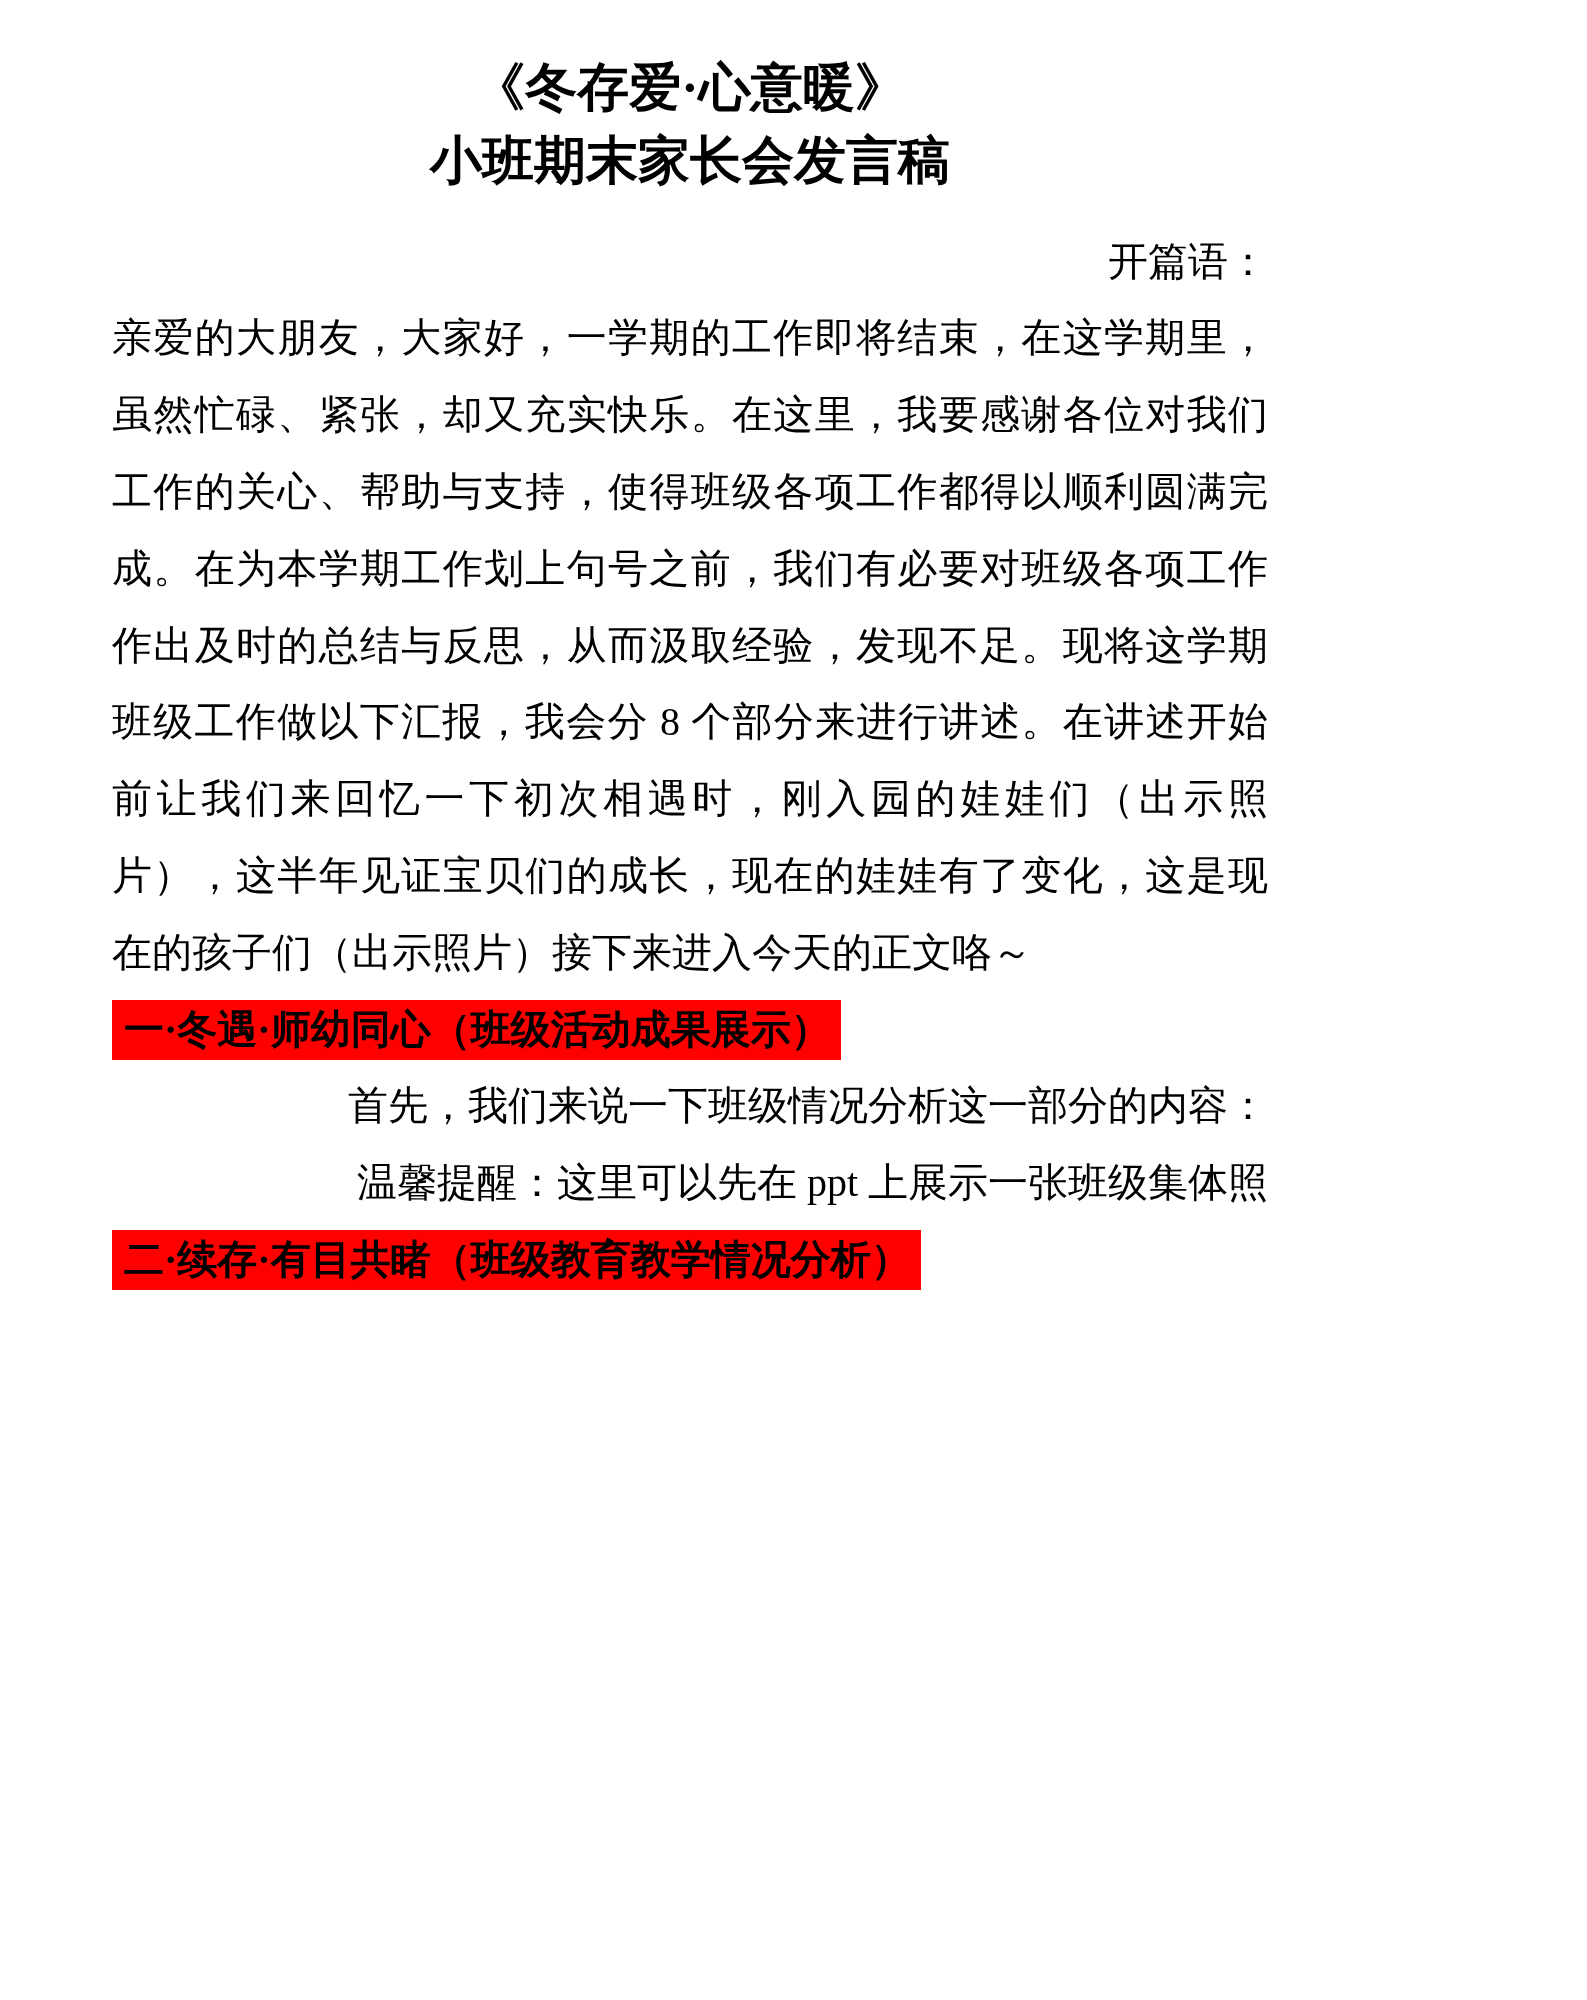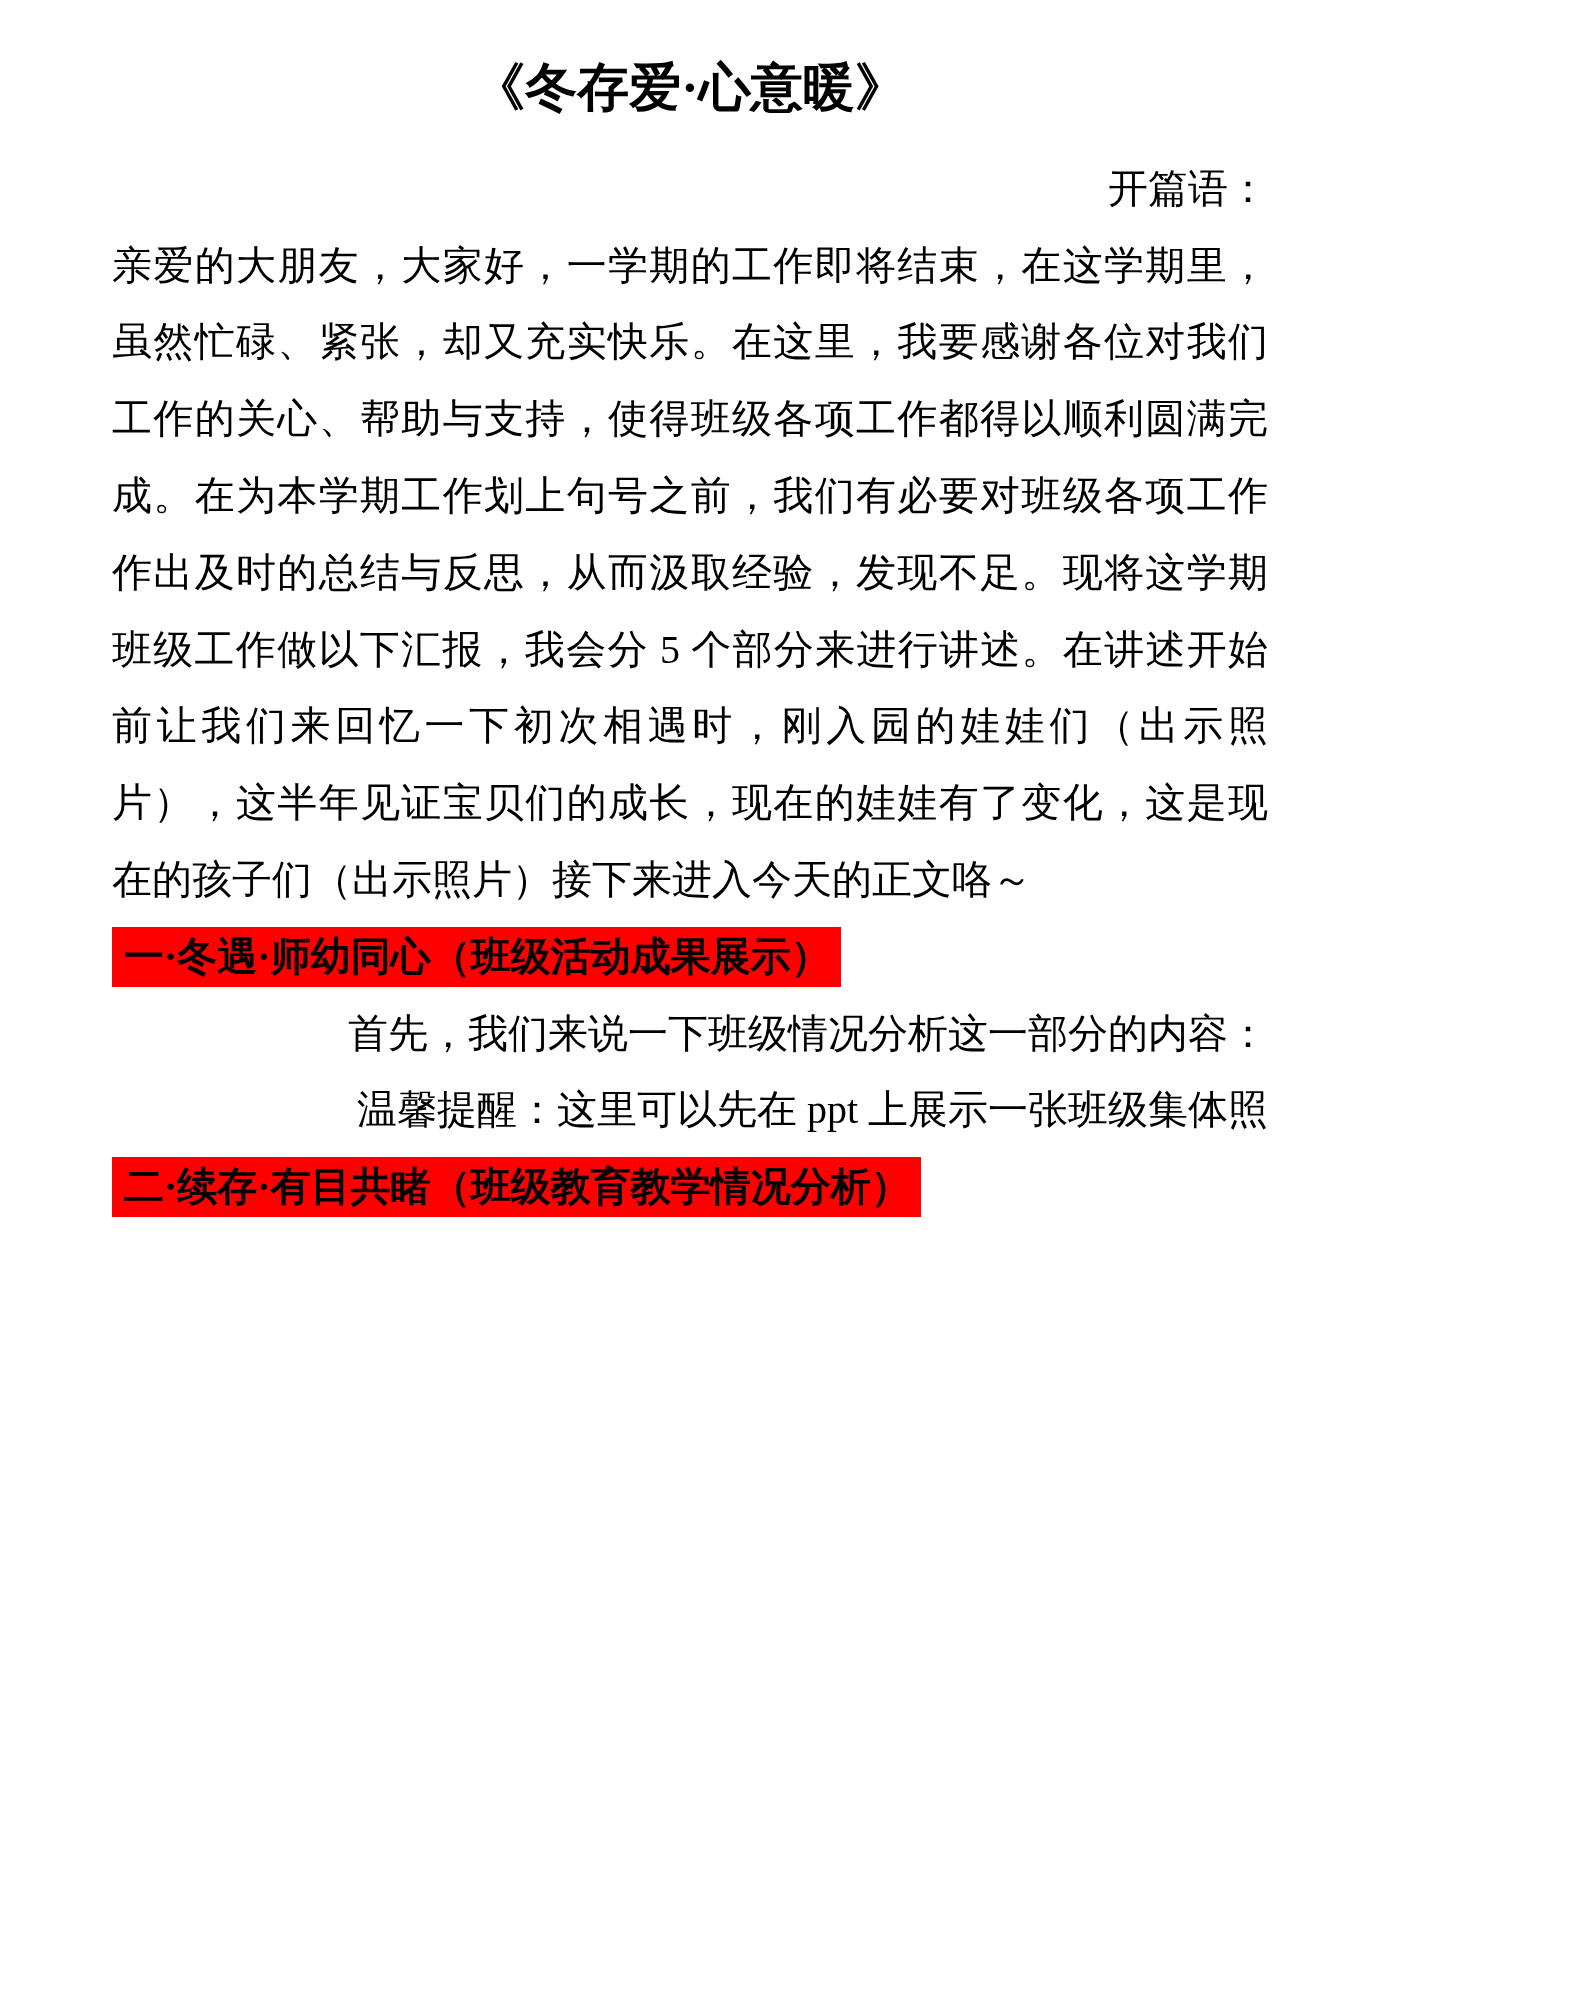--- a/index.html
+++ b/index.html
@@ -46,21 +46,22 @@
     font-weight: bold;
     padding: 1px 10px 1px 12px;
     line-height: 1.45;
   }
 </style>
 </head>
 <body>
 
 <div class="page">
   <h1 class="doc-title">《冬存爱·心意暖》</h1>
+  <h1 class="doc-title">小班期末家长会发言稿</h1>
   <main class="doc-body">
       <p class="para">开篇语：</p>
-      <p class="para justify">亲爱的大朋友，大家好，一学期的工作即将结束，在这学期里，虽然忙碌、紧张，却又充实快乐。在这里，我要感谢各位对我们工作的关心、帮助与支持，使得班级各项工作都得以顺利圆满完成。在为本学期工作划上句号之前，我们有必要对班级各项工作作出及时的总结与反思，从而汲取经验，发现不足。现将这学期班级工作做以下汇报，我会分 5 个部分来进行讲述。在讲述开始前让我们来回忆一下初次相遇时，刚入园的娃娃们（出示照片），这半年见证宝贝们的成长，现在的娃娃有了变化，这是现在的孩子们（出示照片）接下来进入今天的正文咯～</p>
+      <p class="para justify">亲爱的大朋友，大家好，一学期的工作即将结束，在这学期里，虽然忙碌、紧张，却又充实快乐。在这里，我要感谢各位对我们工作的关心、帮助与支持，使得班级各项工作都得以顺利圆满完成。在为本学期工作划上句号之前，我们有必要对班级各项工作作出及时的总结与反思，从而汲取经验，发现不足。现将这学期班级工作做以下汇报，我会分 8 个部分来进行讲述。在讲述开始前让我们来回忆一下初次相遇时，刚入园的娃娃们（出示照片），这半年见证宝贝们的成长，现在的娃娃有了变化，这是现在的孩子们（出示照片）接下来进入今天的正文咯～</p>
       <p class="heading-wrap"><span class="section-highlight">一·冬遇·师幼同心（班级活动成果展示）</span></p>
       <p class="para">首先，我们来说一下班级情况分析这一部分的内容：</p>
       <p class="para">温馨提醒：这里可以先在 ppt 上展示一张班级集体照</p>
       <p class="heading-wrap"><span class="section-highlight">二·续存·有目共睹（班级教育教学情况分析）</span></p>
     </main>
 </div>
 
 </body></html>

